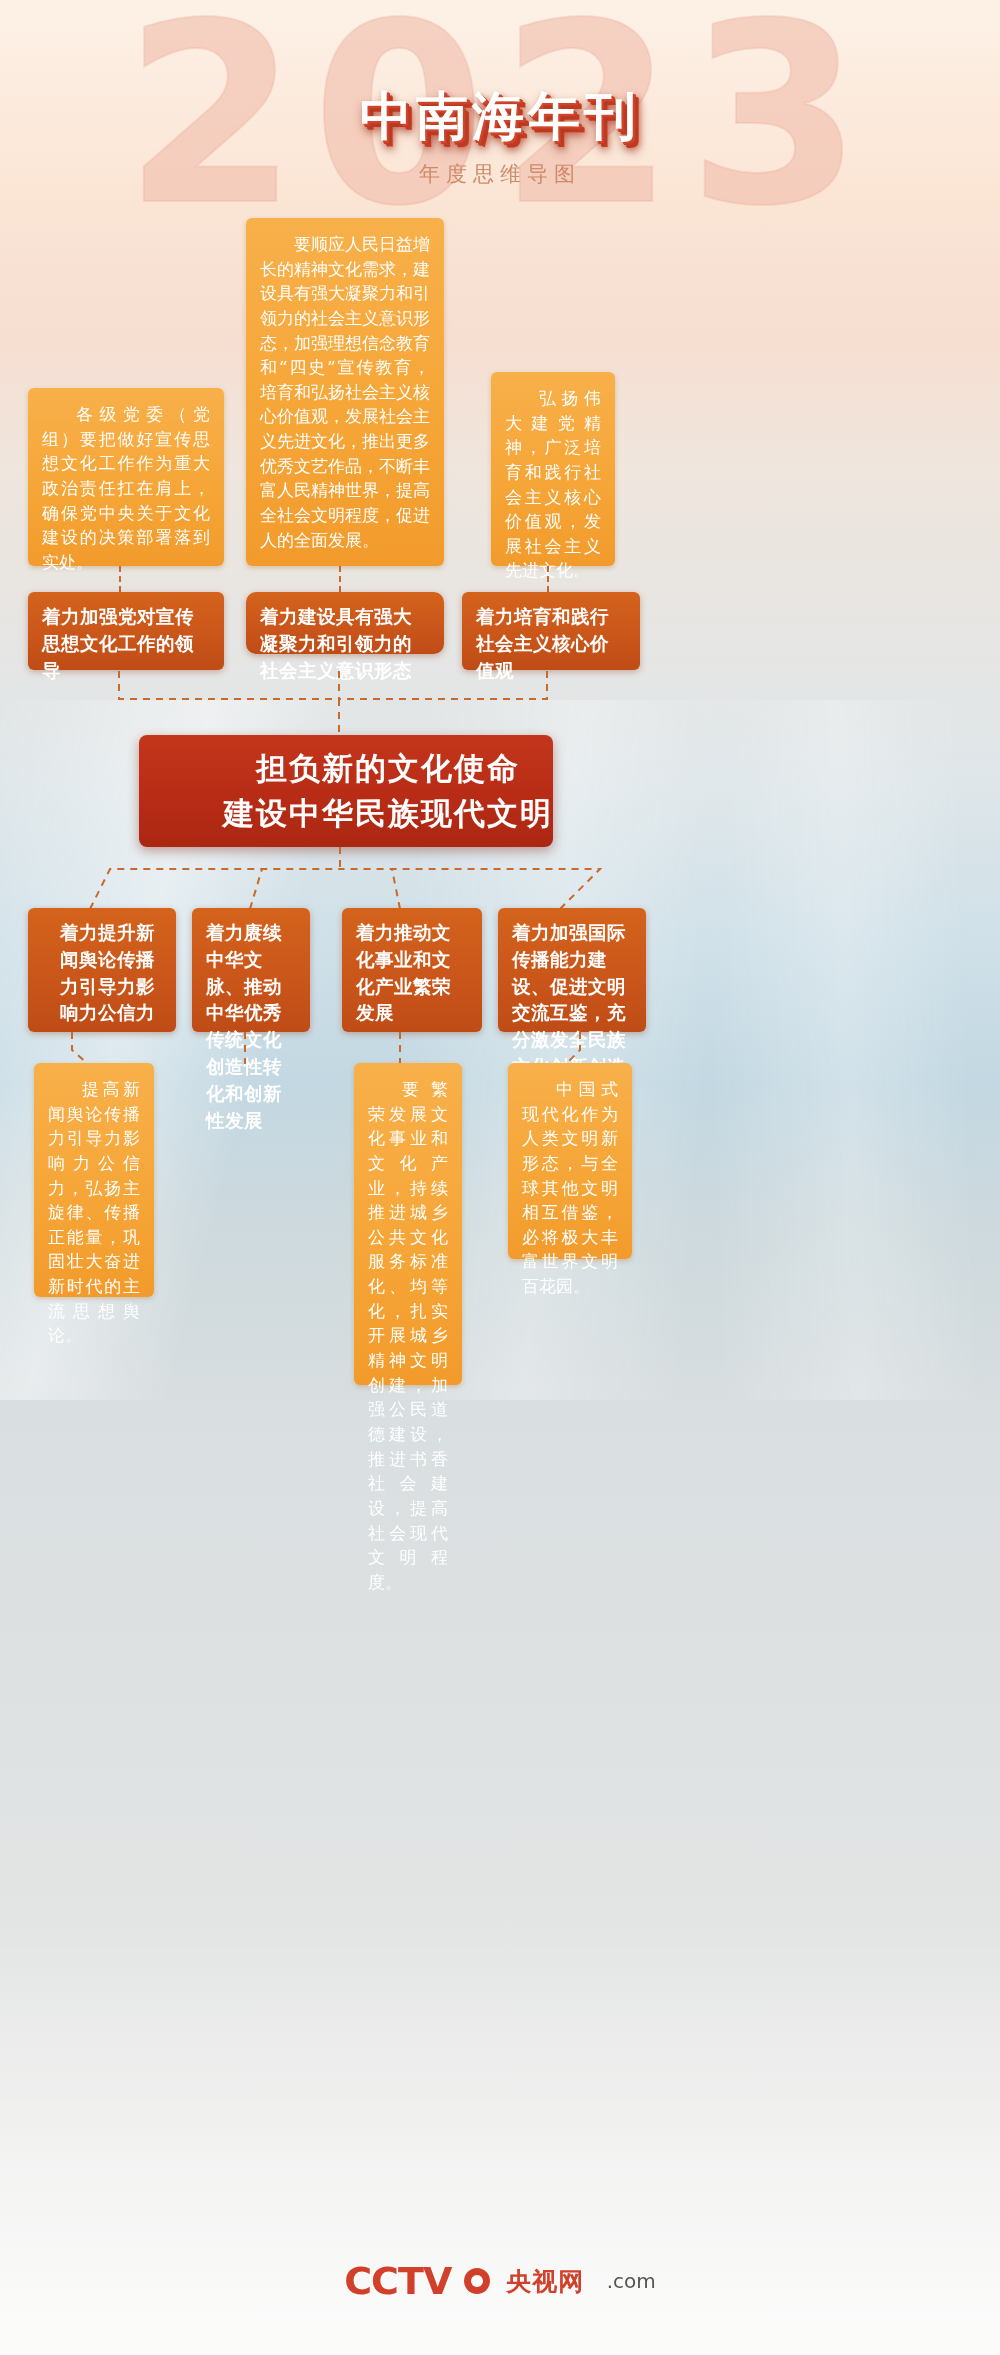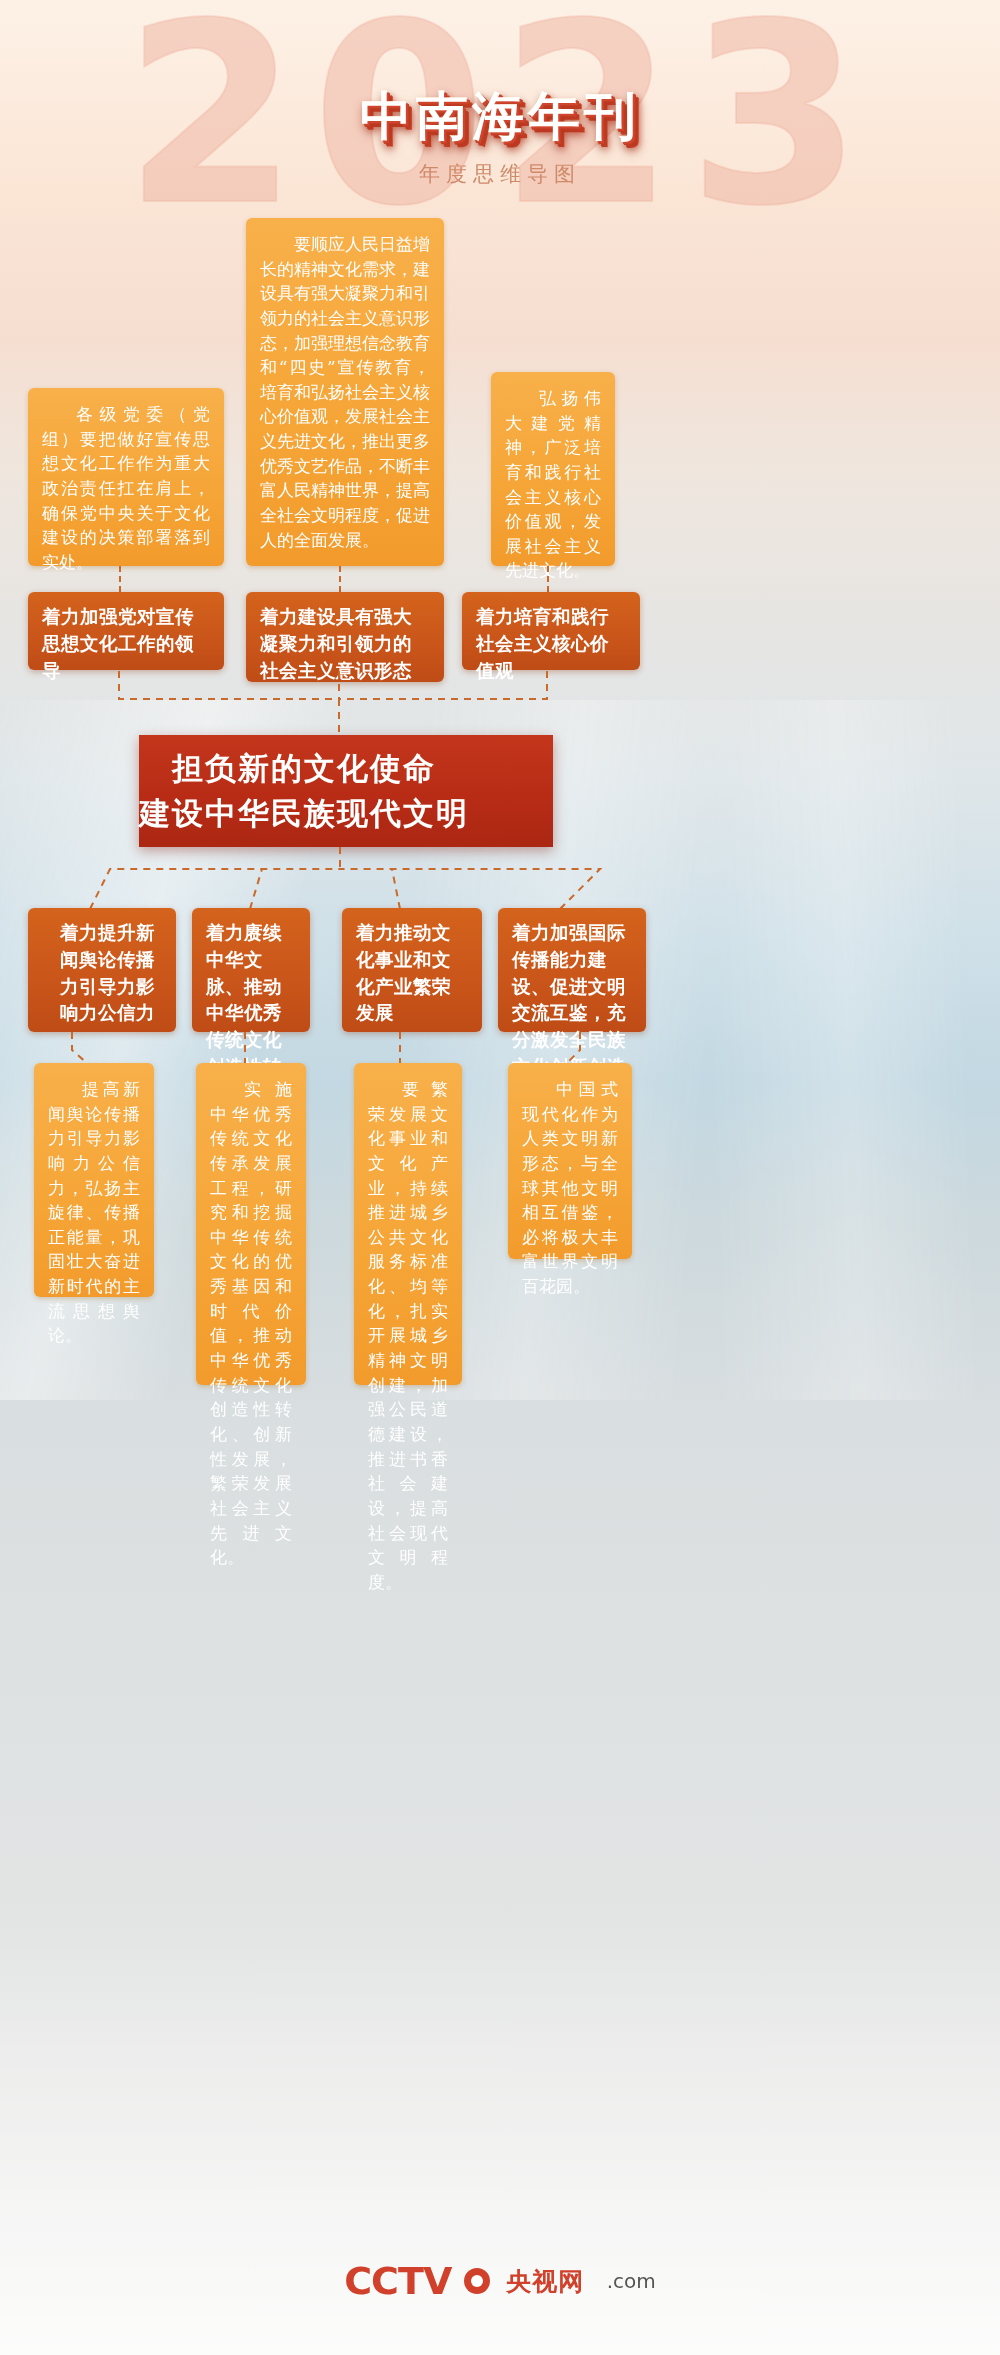--- a/index.html
+++ b/index.html
@@ -73,22 +73,22 @@
   .detail .ind{display:block;text-indent:2em;}
   .branch{
     background:linear-gradient(180deg,#d4631c 0%, #c9551a 60%, #bf4c16 100%);
     box-shadow:0 2px 6px rgba(140,60,20,.35);
     font-size:18.5px;padding:12px 14px;font-weight:bold;letter-spacing:.5px;
   }
   .center{
     background:linear-gradient(180deg,#c3361c 0%, #b82c16 55%, #ab2712 100%);
     box-shadow:0 4px 12px rgba(130,30,15,.40);
     font-size:31px;font-weight:bold;letter-spacing:2px;
-    display:flex;align-items:center;justify-content:flex-start;text-align:center;
-    border-radius:0;
+    display:flex;align-items:center;justify-content:flex-end;text-align:center;
+    border-radius:8px;
   }
   .center span{display:block;line-height:1.45;}
 
   
   .conn{position:absolute;pointer-events:none;}
   .vline{border-left:2px dashed #c96a2a;}
 
   
   .footer{position:absolute;left:0;bottom:52px;width:1000px;text-align:center;}
   .cctv{
@@ -135,21 +135,21 @@
   </div>
 
   <div class="conn vline" style="left:119px;top:566px;height:26px;"></div>
   <div class="conn vline" style="left:339px;top:566px;height:26px;"></div>
   <div class="conn vline" style="left:547px;top:566px;height:26px;"></div>
 
   <div class="box branch" style="left:22px;top:592px;width:196px;height:78px;">
     <span>着力加强党对宣传思想文化工作的领导</span>
   </div>
 
-  <div class="box branch" style="left:240px;top:592px;width:198px;height:90px;">
+  <div class="box branch" style="left:240px;top:592px;width:198px;height:62px;border-radius:10px;">
     <span>着力建设具有强大凝聚力和引领力的社会主义意识形态</span>
   </div>
 
   <div class="box branch" style="left:456px;top:592px;width:178px;height:78px;">
     <span>着力培育和践行社会主义核心价值观</span>
   </div>
 
   <svg class="conn" style="left:0;top:665px;width:1000px;height:80px;" viewBox="0 0 1000 80">
     <g stroke="#c96a2a" stroke-width="2" stroke-dasharray="7 6" fill="none">
       <path d="M119,6 L119,34 L339,34"></path>
@@ -198,23 +198,20 @@
       <path d="M245,0 L245,32"></path>
       <path d="M400,0 L400,32"></path>
       <path d="M580,0 L580,18 L566,32"></path>
     </g>
   </svg>
 
   <div class="box detail" style="left:28px;top:1063px;width:120px;height:234px;">
     <span class="ind">提高新闻舆论传播力引导力影响力公信力，弘扬主旋律、传播正能量，巩固壮大奋进新时代的主流思想舆论。</span>
   </div>
 
-  <div class="box detail" style="left:190px;top:1063px;width:110px;height:322px;">
-    <span class="ind">实施中华优秀传统文化传承发展工程，研究和挖掘中华传统文化的优秀基因和时代价值，推动中华优秀传统文化创造性转化、创新性发展，繁荣发展社会主义先进文化。</span>
-  </div>
 
   <div class="box detail" style="left:348px;top:1063px;width:108px;height:322px;">
     <span class="ind">要繁荣发展文化事业和文化产业，持续推进城乡公共文化服务标准化、均等化，扎实开展城乡精神文明创建，加强公民道德建设，推进书香社会建设，提高社会现代文明程度。</span>
   </div>
 
   <div class="box detail" style="left:502px;top:1063px;width:124px;height:196px;">
     <span class="ind">中国式现代化作为人类文明新形态，与全球其他文明相互借鉴，必将极大丰富世界文明百花园。</span>
   </div>
 
   <div class="footer">

